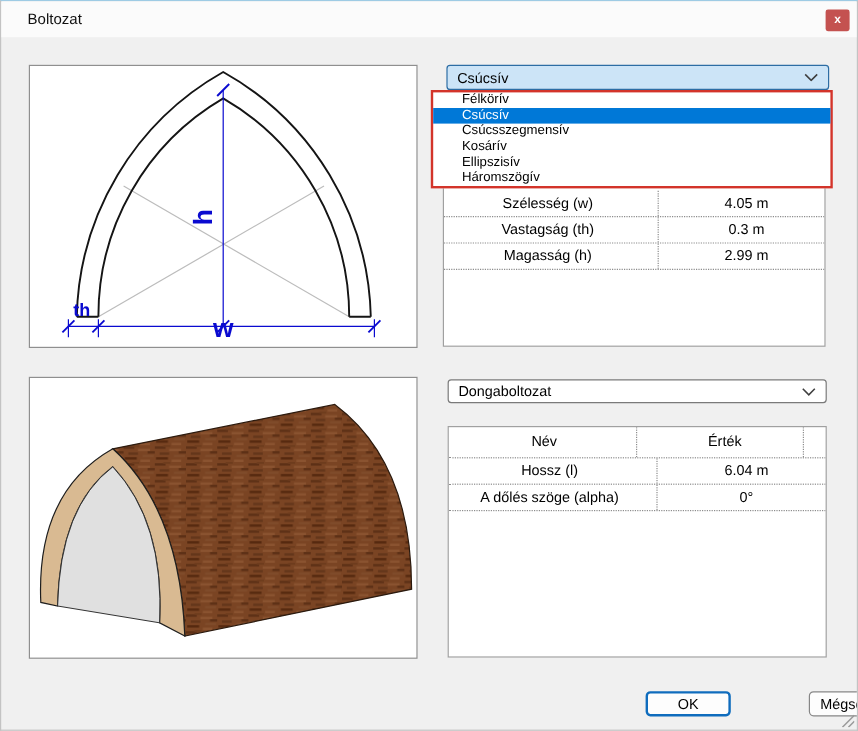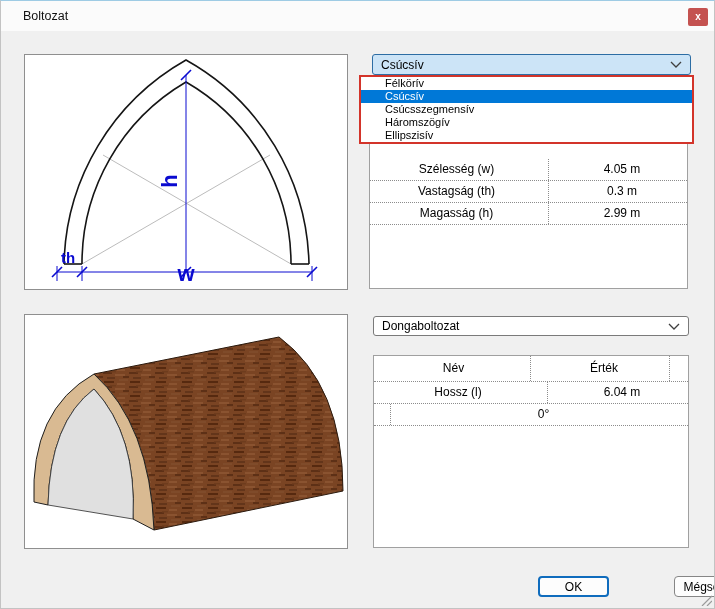--- a/index.html
+++ b/index.html
@@ -114,22 +114,23 @@
     <span>Csúcsív</span>
     <svg class="chev" width="12" height="7" viewBox="0 0 12 7">
       <path d="M1,1 L6,6 L11,1" fill="none" stroke="#3f3f3f" stroke-width="1.3"></path>
     </svg>
   </div>
 
   <div class="dropdown">
     <div class="dd-item">Félkörív</div>
     <div class="dd-item selected">Csúcsív</div>
     <div class="dd-item">Csúcsszegmensív</div>
+    <div class="dd-item">Kosárív</div>
+    <div class="dd-item">Ellipszisív</div>
     <div class="dd-item">Háromszögív</div>
-    <div class="dd-item">Ellipszisív</div>
   </div>
 
   <div class="ptable" id="table-arch">
     <div class="spacer1"></div>
     <div class="trow">
       <div class="cname">Szélesség (w)</div>
       <div class="cval">4.05 m</div>
     </div>
     <div class="trow">
       <div class="cname">Vastagság (th)</div>
@@ -151,20 +152,21 @@
   <div class="ptable" id="table-vault">
     <div class="thead">
       <div class="cname">Név</div>
       <div class="cval">Érték</div>
     </div>
     <div class="trow">
       <div class="cname">Hossz (l)</div>
       <div class="cval">6.04 m</div>
     </div>
     <div class="trow">
+      <div class="cname">A dőlés szöge (alpha)</div>
       <div class="cval">0°</div>
     </div>
   </div>
 
   <button class="btn" id="btn-ok">OK</button>
   <button class="btn" id="btn-cancel">Mégse</button>
 
   <svg class="grip" width="13" height="13" viewBox="0 0 13 13">
     <line x1="3" y1="13" x2="13" y2="3" stroke="#9a9a9a" stroke-width="1.2"></line>
     <line x1="8" y1="13" x2="13" y2="8" stroke="#9a9a9a" stroke-width="1.2"></line>

